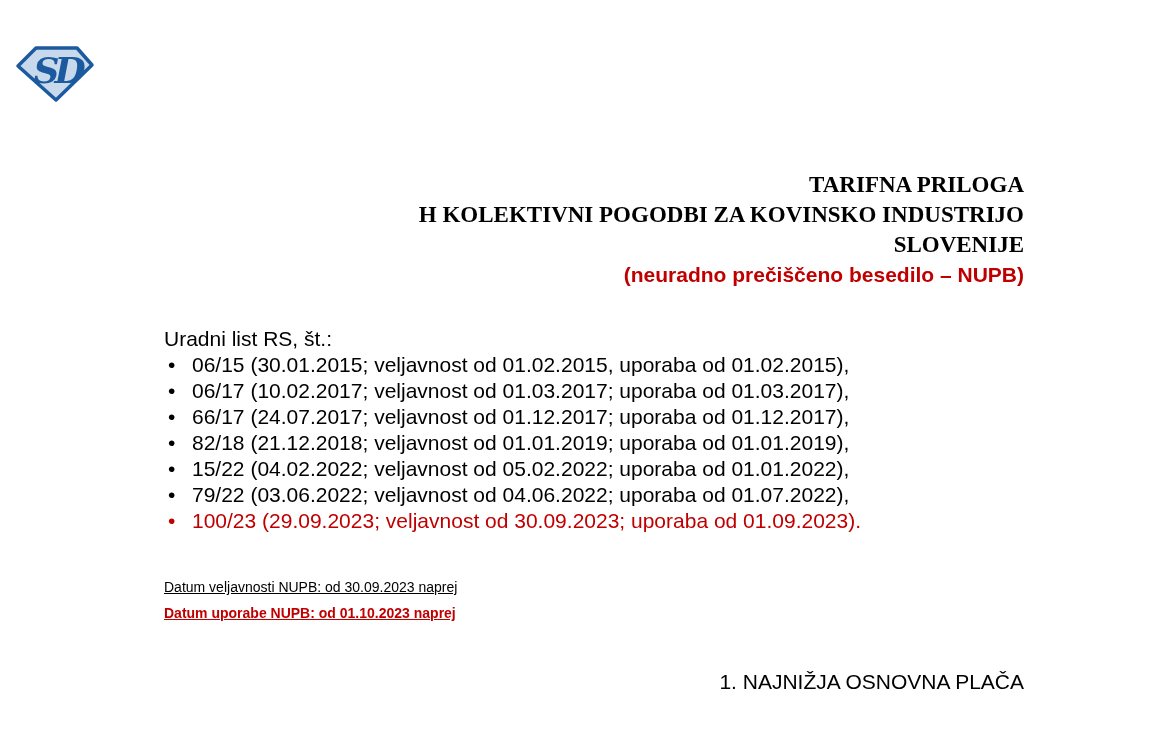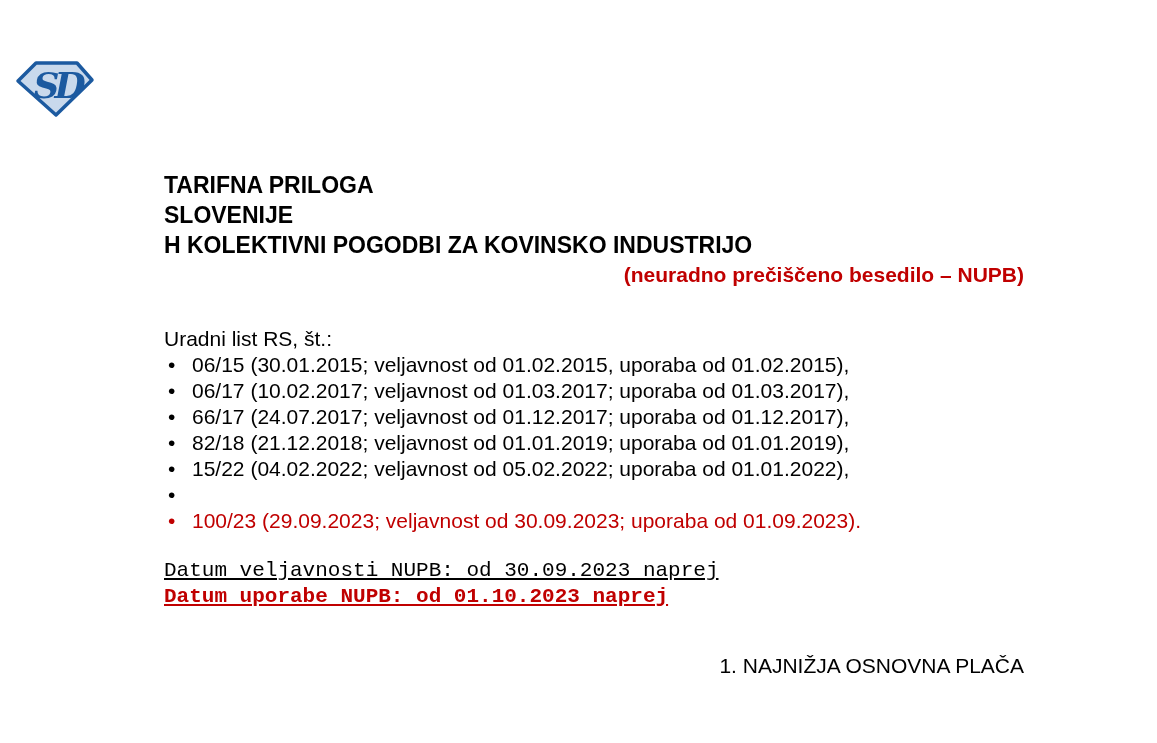--- a/index.html
+++ b/index.html
@@ -11,36 +11,37 @@
     width: 1157px;
     height: 743px;
     position: relative;
     overflow: hidden;
     font-family: "Liberation Sans", sans-serif;
     color: #000000;
   }
   .logo {
     position: absolute;
     left: 15px;
-    top: 58px;
+    top: 43px;
     width: 80px;
     height: 60px;
   }
   .content {
     position: absolute;
     left: 164px;
     top: 170px;
     width: 860px;
   }
   .title-line {
-    text-align: left;
+    text-align: right;
     font-weight: bold;
     font-size: 23px;
     line-height: 30px;
     color: #000000;
+    font-family: Liberation Serif, serif;
   }
   .subtitle {
     text-align: right;
     font-weight: bold;
     font-size: 21px;
     line-height: 30px;
     color: #c00000;
   }
   .gazette-intro {
     margin-top: 36px;
@@ -59,24 +60,23 @@
   }
   .gazette-item .bullet {
     width: 24px;
     padding-left: 4px;
     flex: 0 0 auto;
   }
   .red {
     color: #c00000;
   }
   .validity {
-    margin-top: 24px;
-    font-size: 21px;
+    margin-top: 40px;
+    font-size: 14px;
     line-height: 26px;
-    font-family: Liberation Mono, monospace;
   }
   .validity .effective {
     text-decoration: underline;
   }
   .validity .application {
     text-decoration: underline;
     font-weight: bold;
     color: #c00000;
   }
   .section-heading {
@@ -98,22 +98,22 @@
 <div class="logo">
   <svg width="80" height="60" viewBox="0 0 80 60">
     <polygon points="3,23 21,5 62,5 77,22 41,57" fill="#c9d9ec" stroke="#1c5aa0" stroke-width="3.5" stroke-linejoin="round"></polygon>
     <text x="42" y="40" text-anchor="middle" font-family="'DejaVu Serif', serif" font-style="italic" font-weight="bold" font-size="36" letter-spacing="-5" fill="#1c5aa0">SD</text>
   </svg>
 </div>
 
 <div class="content">
 
   <div class="title-line">TARIFNA PRILOGA</div>
+  <div class="title-line">H KOLEKTIVNI POGODBI ZA KOVINSKO INDUSTRIJO</div>
   <div class="title-line">SLOVENIJE</div>
-  <div class="title-line">H KOLEKTIVNI POGODBI ZA KOVINSKO INDUSTRIJO</div>
   <div class="subtitle">(neuradno prečiščeno besedilo – NUPB)</div>
 
   <div class="gazette-intro">Uradni list RS, št.:</div>
 
   <ul class="gazette-list">
     <li class="gazette-item">
       <span class="bullet">•</span>
       <span>06/15 (30.01.2015; veljavnost od 01.02.2015, uporaba od 01.02.2015),</span>
     </li>
     <li class="gazette-item">
@@ -127,20 +127,21 @@
     <li class="gazette-item">
       <span class="bullet">•</span>
       <span>82/18 (21.12.2018; veljavnost od 01.01.2019; uporaba od 01.01.2019),</span>
     </li>
     <li class="gazette-item">
       <span class="bullet">•</span>
       <span>15/22 (04.02.2022; veljavnost od 05.02.2022; uporaba od 01.01.2022),</span>
     </li>
     <li class="gazette-item">
       <span class="bullet">•</span>
+      <span>79/22 (03.06.2022; veljavnost od 04.06.2022; uporaba od 01.07.2022),</span>
     </li>
     <li class="gazette-item red">
       <span class="bullet">•</span>
       <span>100/23 (29.09.2023; veljavnost od 30.09.2023; uporaba od 01.09.2023).</span>
     </li>
   </ul>
 
   <div class="validity">
     <div class="effective">Datum veljavnosti NUPB: od 30.09.2023 naprej</div>
     <div class="application">Datum uporabe NUPB: od 01.10.2023 naprej</div>

